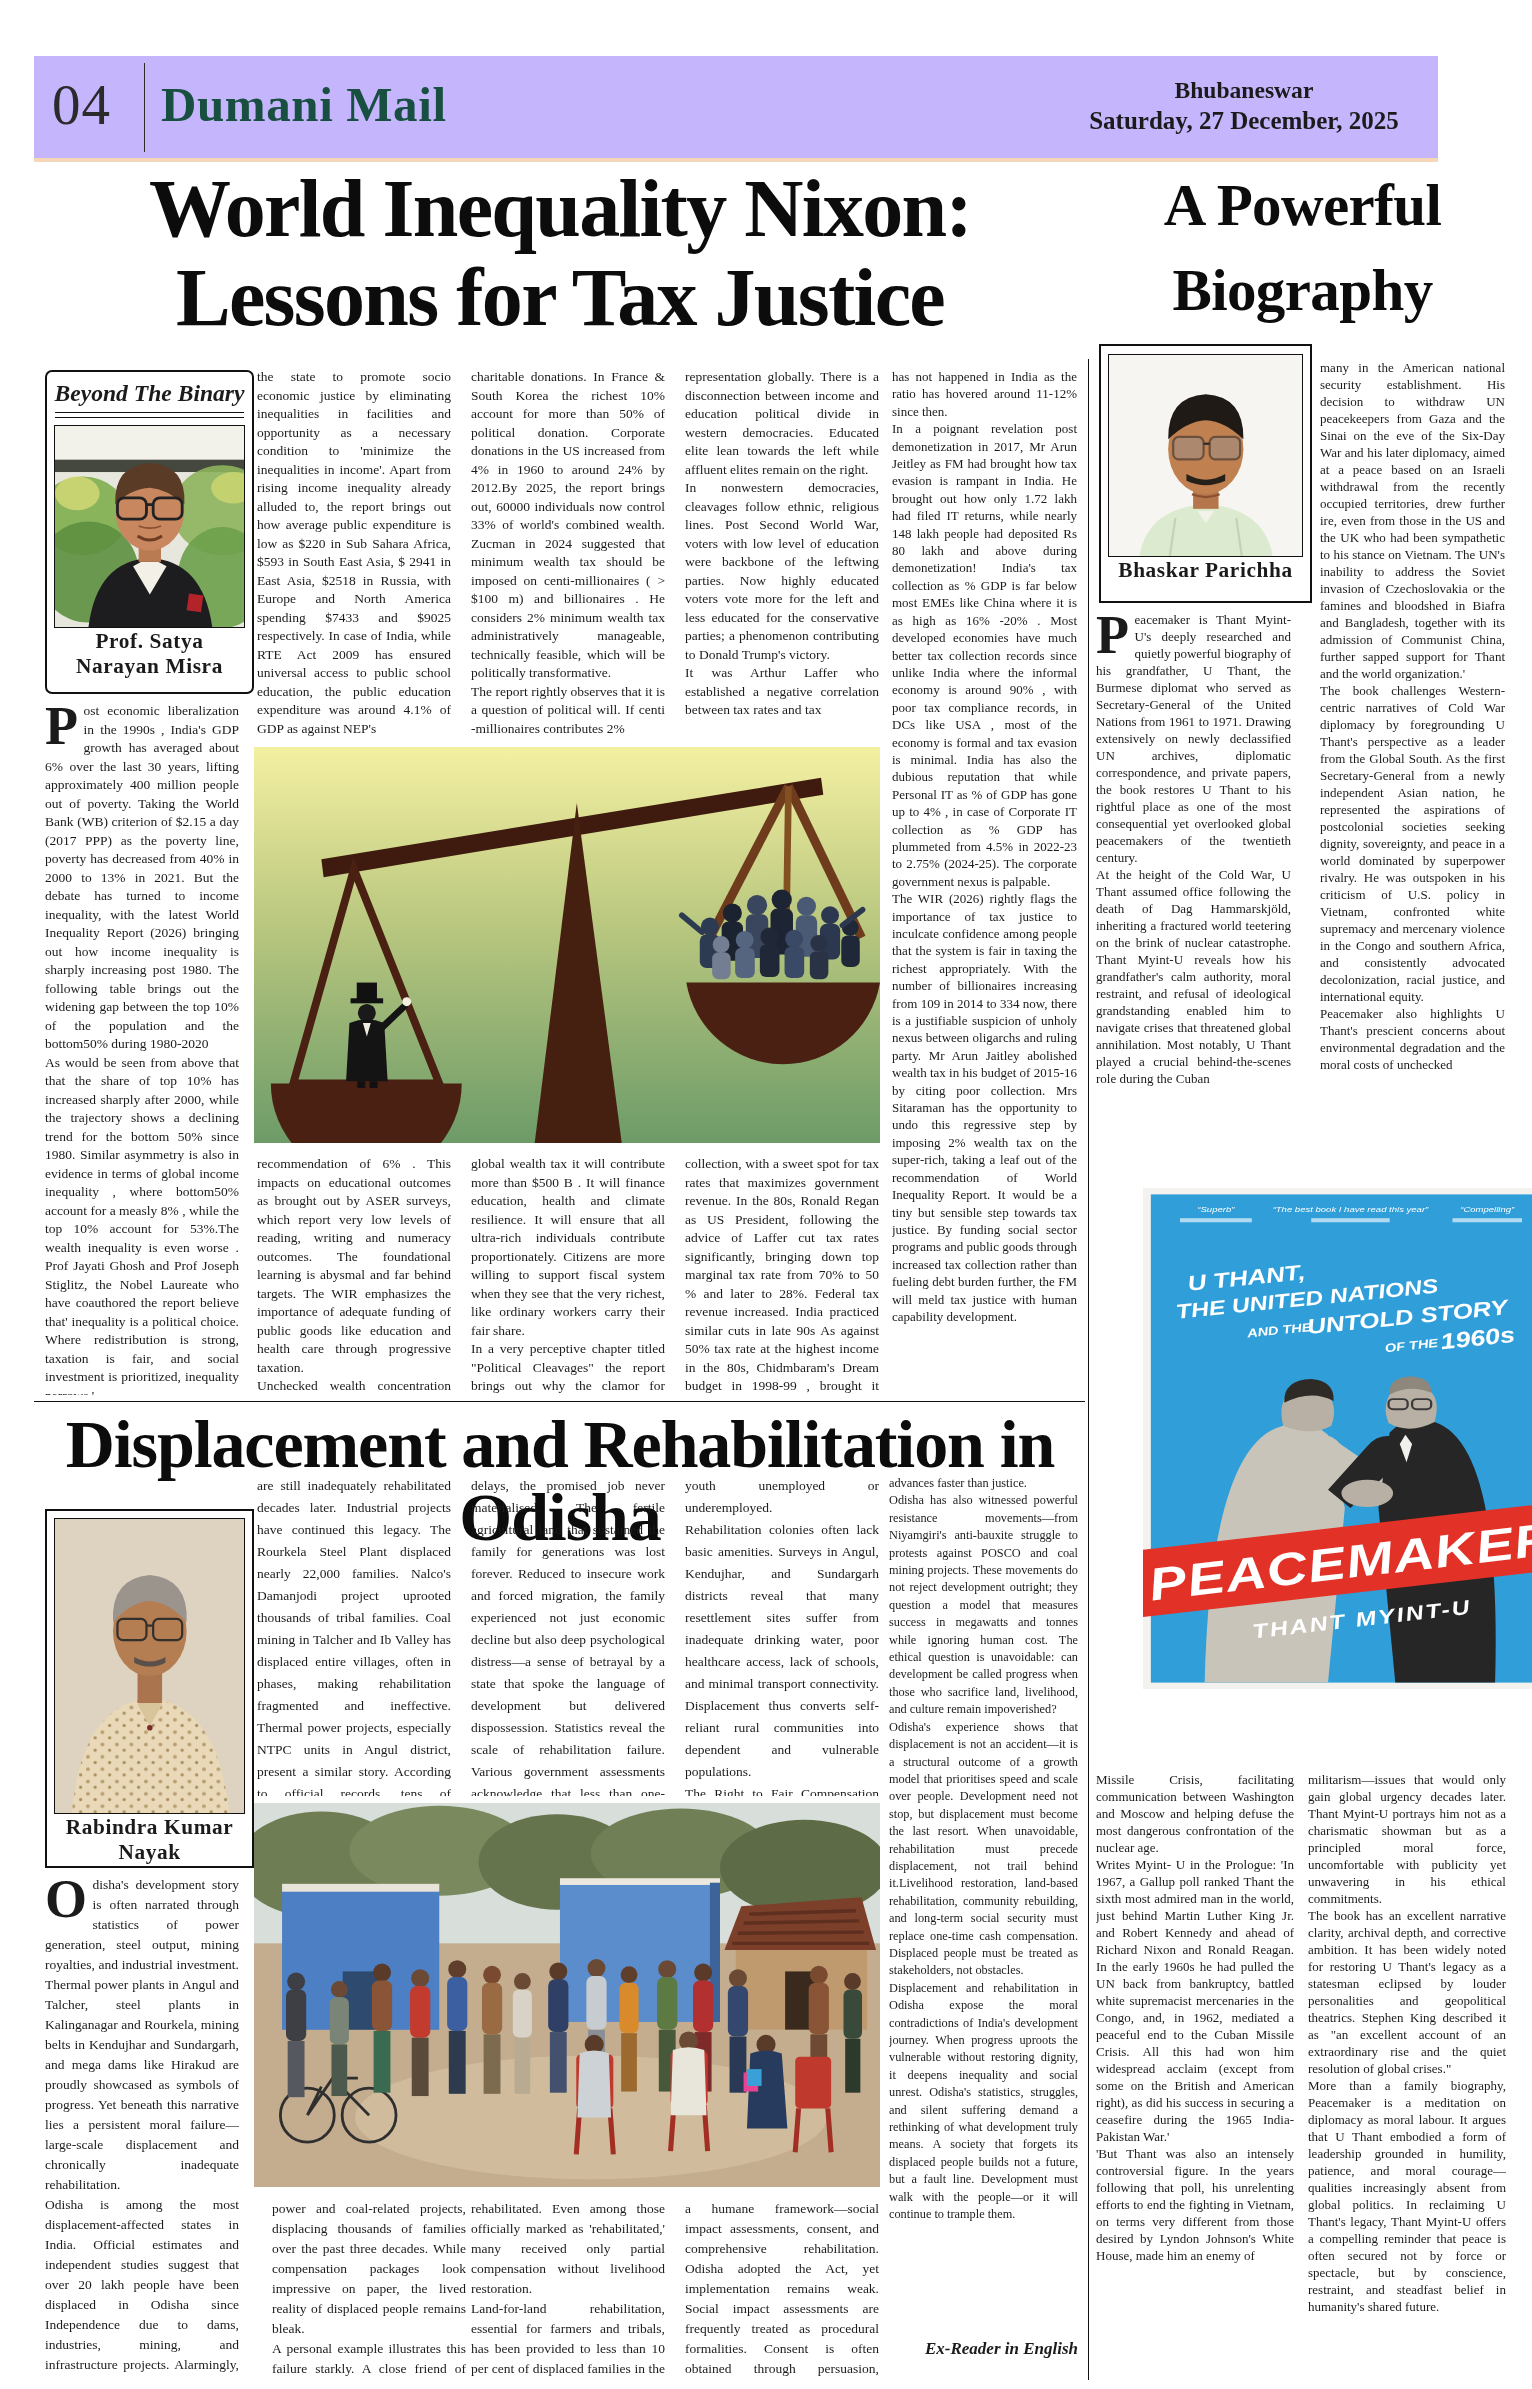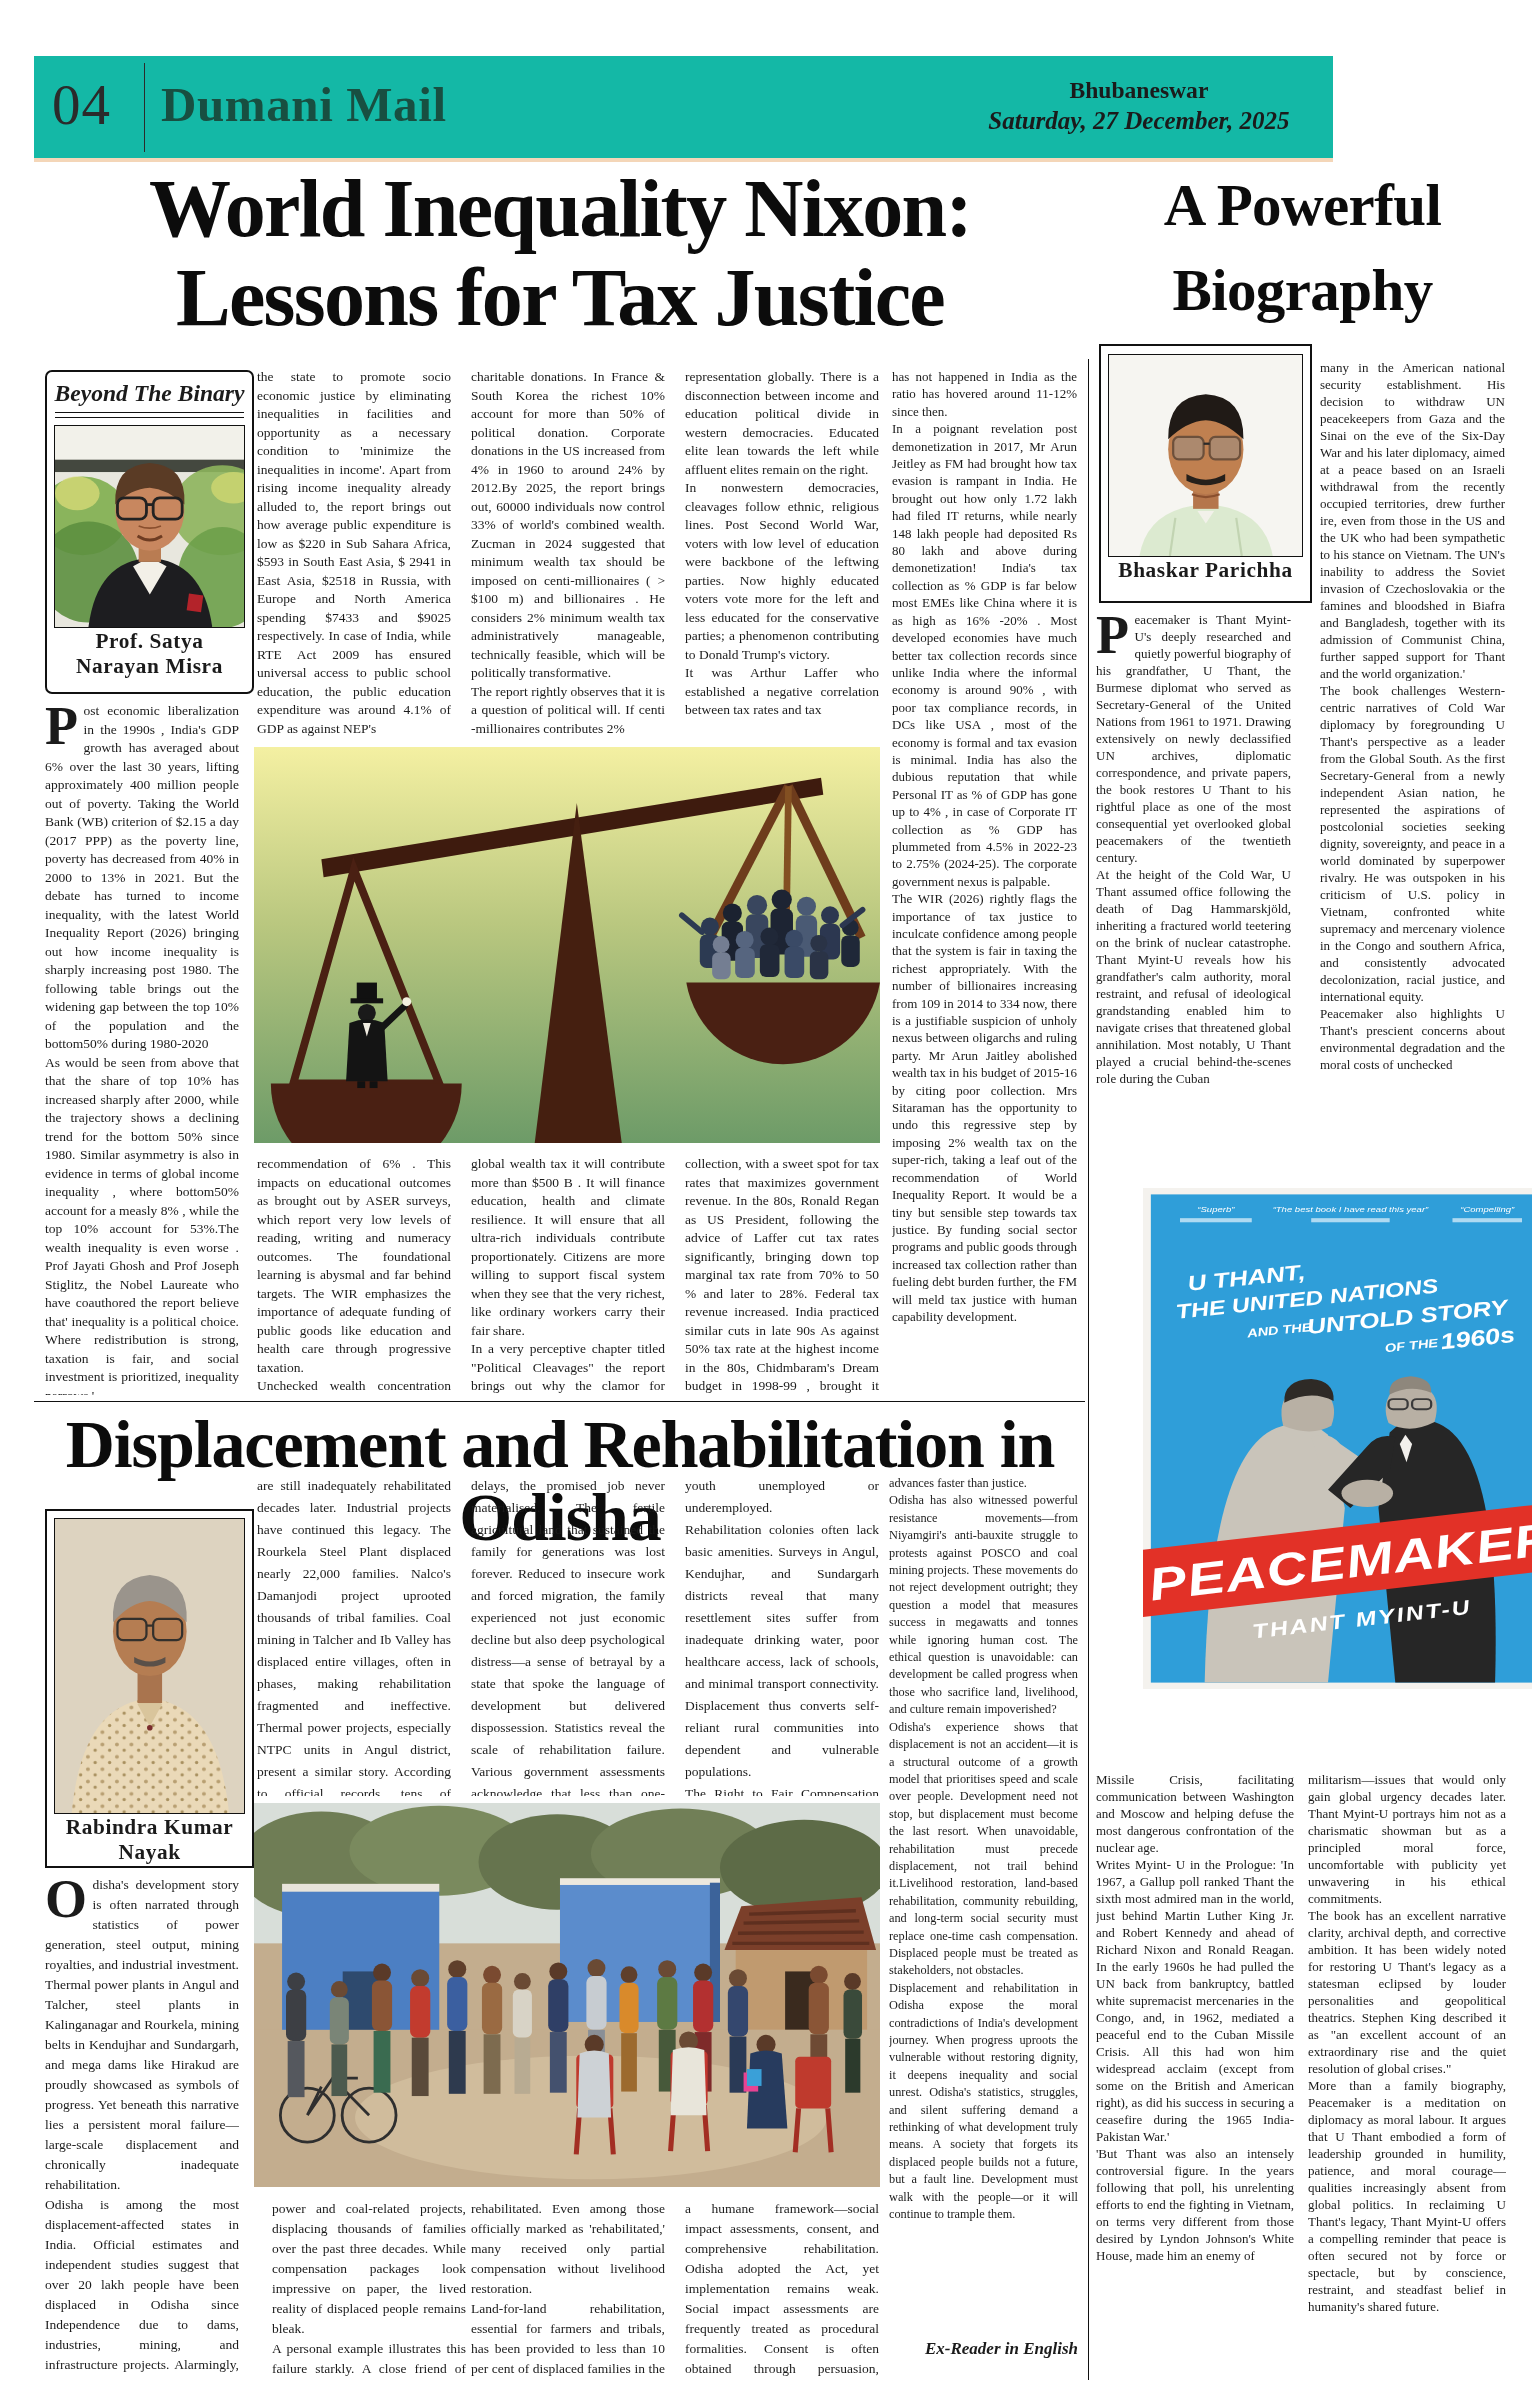--- a/index.html
+++ b/index.html
@@ -1,28 +1,28 @@
 <!DOCTYPE html>
 <html style="font-size:9px"><head>
 <meta charset="utf-8">
 <style>
   html,body{margin:0;padding:0;background:#e9e9e9;}
   .page{position:relative;width:1533px;height:2389px;background:#ffffff;margin:0 auto;
         font-family:"Liberation Serif","DejaVu Serif",serif;color:#1b1b1b;overflow:hidden;
         outline:0.6px solid #cfcfcf;}
   
-  .masthead-band{position:absolute;left:34px;top:56px;width:1299px;height:102px;
-                 background:#14b8a6;border-bottom:4.5px solid #f4d6b8;}
+  .masthead-band{position:absolute;left:34px;top:56px;width:1404px;height:102px;
+                 background:#c4b5fd;border-bottom:4.5px solid #f4d6b8;}
   .pageno{position:absolute;left:18px;top:15.7px;font-size:57px;font-weight:400;color:#2b2b2b;letter-spacing:1.1px;}
   .mast-divider{position:absolute;left:110px;top:6.7px;width:1.1px;height:89px;background:#2b2b2b;}
   .masthead-title{position:absolute;left:127px;top:20px;font-size:49px;font-weight:bold;color:#184f41;letter-spacing:0.6px;}
   .edition{position:absolute;left:494px;top:4.5px;width:393px;text-align:center;font-size:75px;font-weight:bold;color:#0d0d0d;letter-spacing:-1.1px;}
   .dateblock{position:absolute;right:14.6px;top:19px;width:359px;text-align:center;}
   .dateblock .city{font-size:23.6px;font-weight:bold;line-height:30px;}
-  .dateblock .date{font-size:25px;font-weight:bold;line-height:31px;font-style:italic;}
+  .dateblock .date{font-size:25px;font-weight:bold;line-height:31px;}
   
   .headline-main{position:absolute;left:42px;top:164px;width:1036px;text-align:center;
                  font-size:82px;line-height:89px;font-weight:bold;letter-spacing:-1.7px;color:#0c0c0c;}
   .headline-bio{position:absolute;left:1095px;top:163px;width:415px;text-align:center;
                 font-size:59px;line-height:85px;font-weight:bold;letter-spacing:-0.6px;color:#0c0c0c;}
   .headline-bottom{position:absolute;left:42px;top:1408px;width:1036px;text-align:center;
                    font-size:68px;line-height:73px;font-weight:bold;letter-spacing:-1.1px;color:#0c0c0c;}
   
   .rule-h{position:absolute;left:34px;top:1401px;width:1051px;height:1.1px;background:#111;}
   .rule-v{position:absolute;left:1088px;top:359px;width:1.1px;height:2021px;background:#111;}

